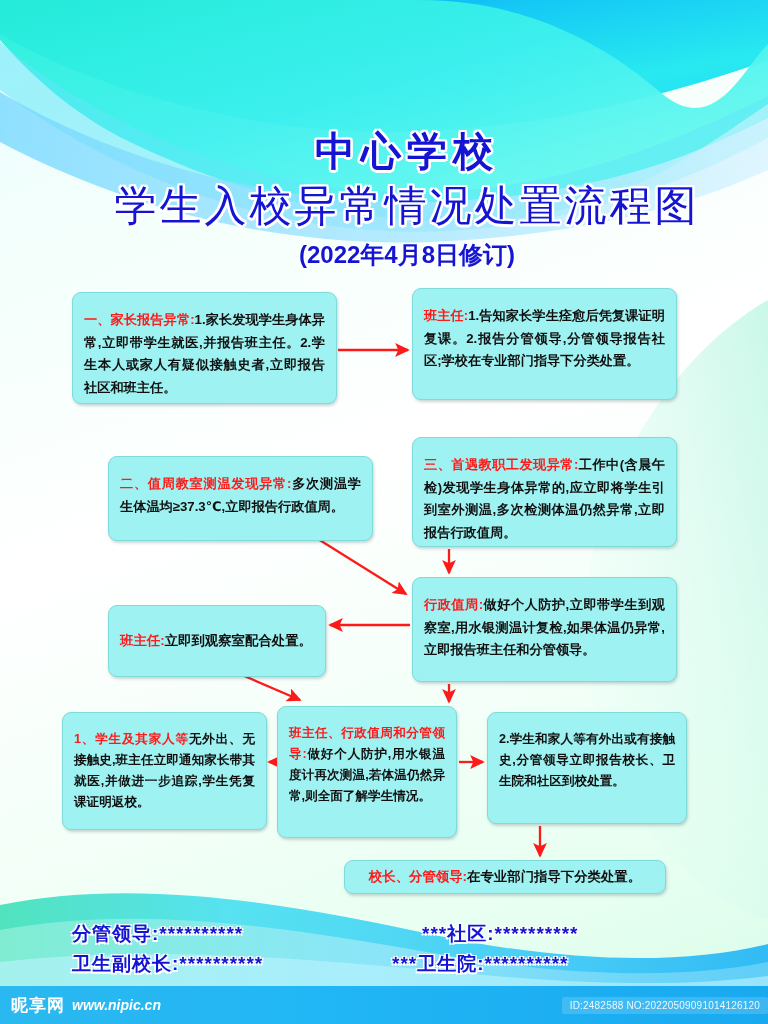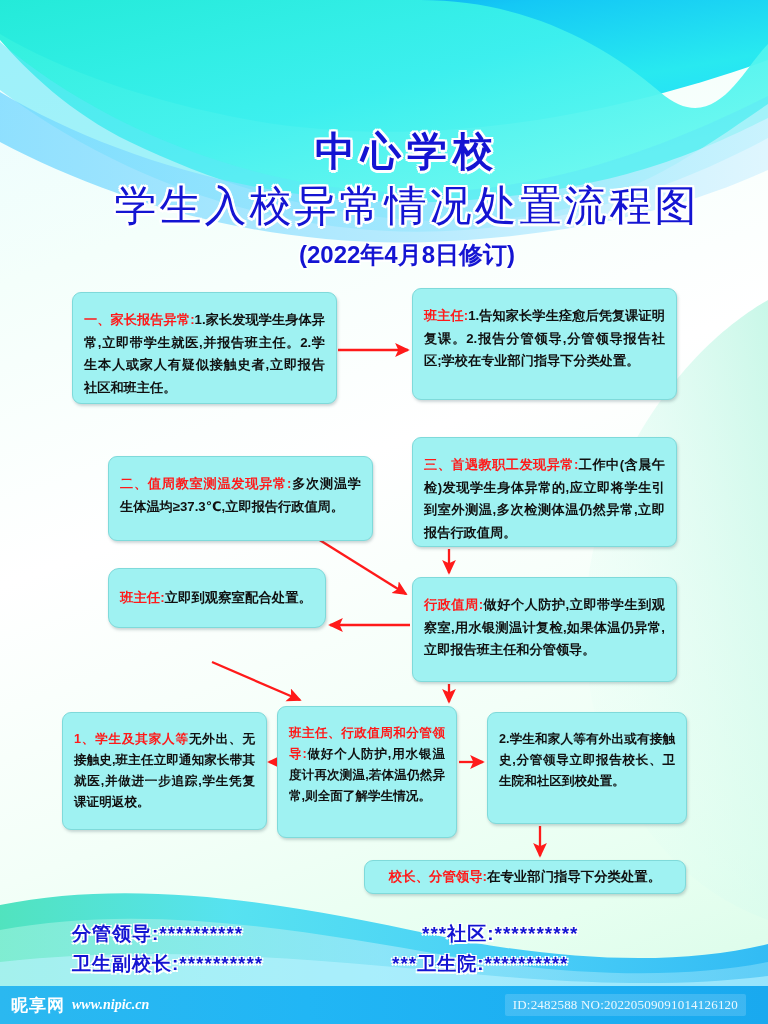--- a/index.html
+++ b/index.html
@@ -56,56 +56,56 @@
   .box.center-txt{display:flex;align-items:center;}
   .box.center-txt > span{display:block;width:100%;}
   .box.one-line{display:flex;align-items:center;justify-content:center;text-align:center;}
 
   
   #box-parent   {left:72px;  top:292px; width:265px; height:112px;}
   #box-teacher1 {left:412px; top:288px; width:265px; height:112px;}
   #box-weekly   {left:72px;  top:456px; width:265px; height:85px;margin-left:36px;}
   #box-staff    {left:412px; top:437px; width:265px; height:110px;}
   #box-duty     {left:412px; top:577px; width:265px; height:105px;}
-  #box-teacher2 {left:108px; top:568px; width:218px; height:60px;border-radius:11px;}
+  #box-teacher2 {left:108px; top:605px; width:218px; height:72px;}
   #box-case1    {left:62px;  top:712px; width:205px; height:118px;}
   #box-case-mid {left:277px; top:706px; width:180px; height:132px;}
   #box-case2    {left:487px; top:712px; width:200px; height:112px;}
-  #box-principal{left:364px; top:860px; width:322px; height:24px;}
+  #box-principal{left:344px; top:860px; width:322px; height:24px;}
 
   #box-case1, #box-case-mid, #box-case2 {font-size:12.6px;line-height:1.68;}
   #box-teacher2 {font-size:13.4px;line-height:1.8;}
   #box-principal{font-size:13.4px;}
 
   
   .foot{
     position:absolute;font-size:19px;font-weight:bold;color:#1414d2;
     letter-spacing:1px;white-space:nowrap;
     text-shadow:-1.5px -1.5px 0 #fff,1.5px -1.5px 0 #fff,-1.5px 1.5px 0 #fff,1.5px 1.5px 0 #fff;
   }
   #foot-l1{left:72px;  top:921px;text-align:right;}
   #foot-l2{left:72px;  top:951px;}
   #foot-r1{left:422px; top:921px;}
   #foot-r2{left:392px; top:951px;}
 
   
   #wm{
     position:absolute;left:0;top:986px;width:768px;height:38px;
     background:linear-gradient(90deg,#2bb8f0 0%,#21b6f5 40%,#19a9ef 100%);
-    display:flex;align-items:center;font-family:Liberation Serif, serif;
+    display:flex;align-items:center;
   }
   #wm-logo{
     color:#fff;font-size:17px;font-weight:bold;letter-spacing:1px;
     margin-left:11px;
   }
   #wm-url{color:#fff;font-size:14px;font-style:italic;font-weight:bold;margin-left:7px;}
   #wm-id{
-    margin-left:auto;margin-right:22px;
+    margin-left:auto;margin-right:0;
     background:rgba(255,255,255,.16);
-    color:#eaf9ff;font-size:13px;padding:3px 8px;border-radius:2px;
+    color:#eaf9ff;font-size:10px;padding:3px 8px;border-radius:2px;
     letter-spacing:.2px;
   }
 </style>
 </head>
 <body>
 
 <div id="poster">
 
   <svg class="bg-svg" viewBox="0 0 768 1024" preserveAspectRatio="none">
     <defs>

